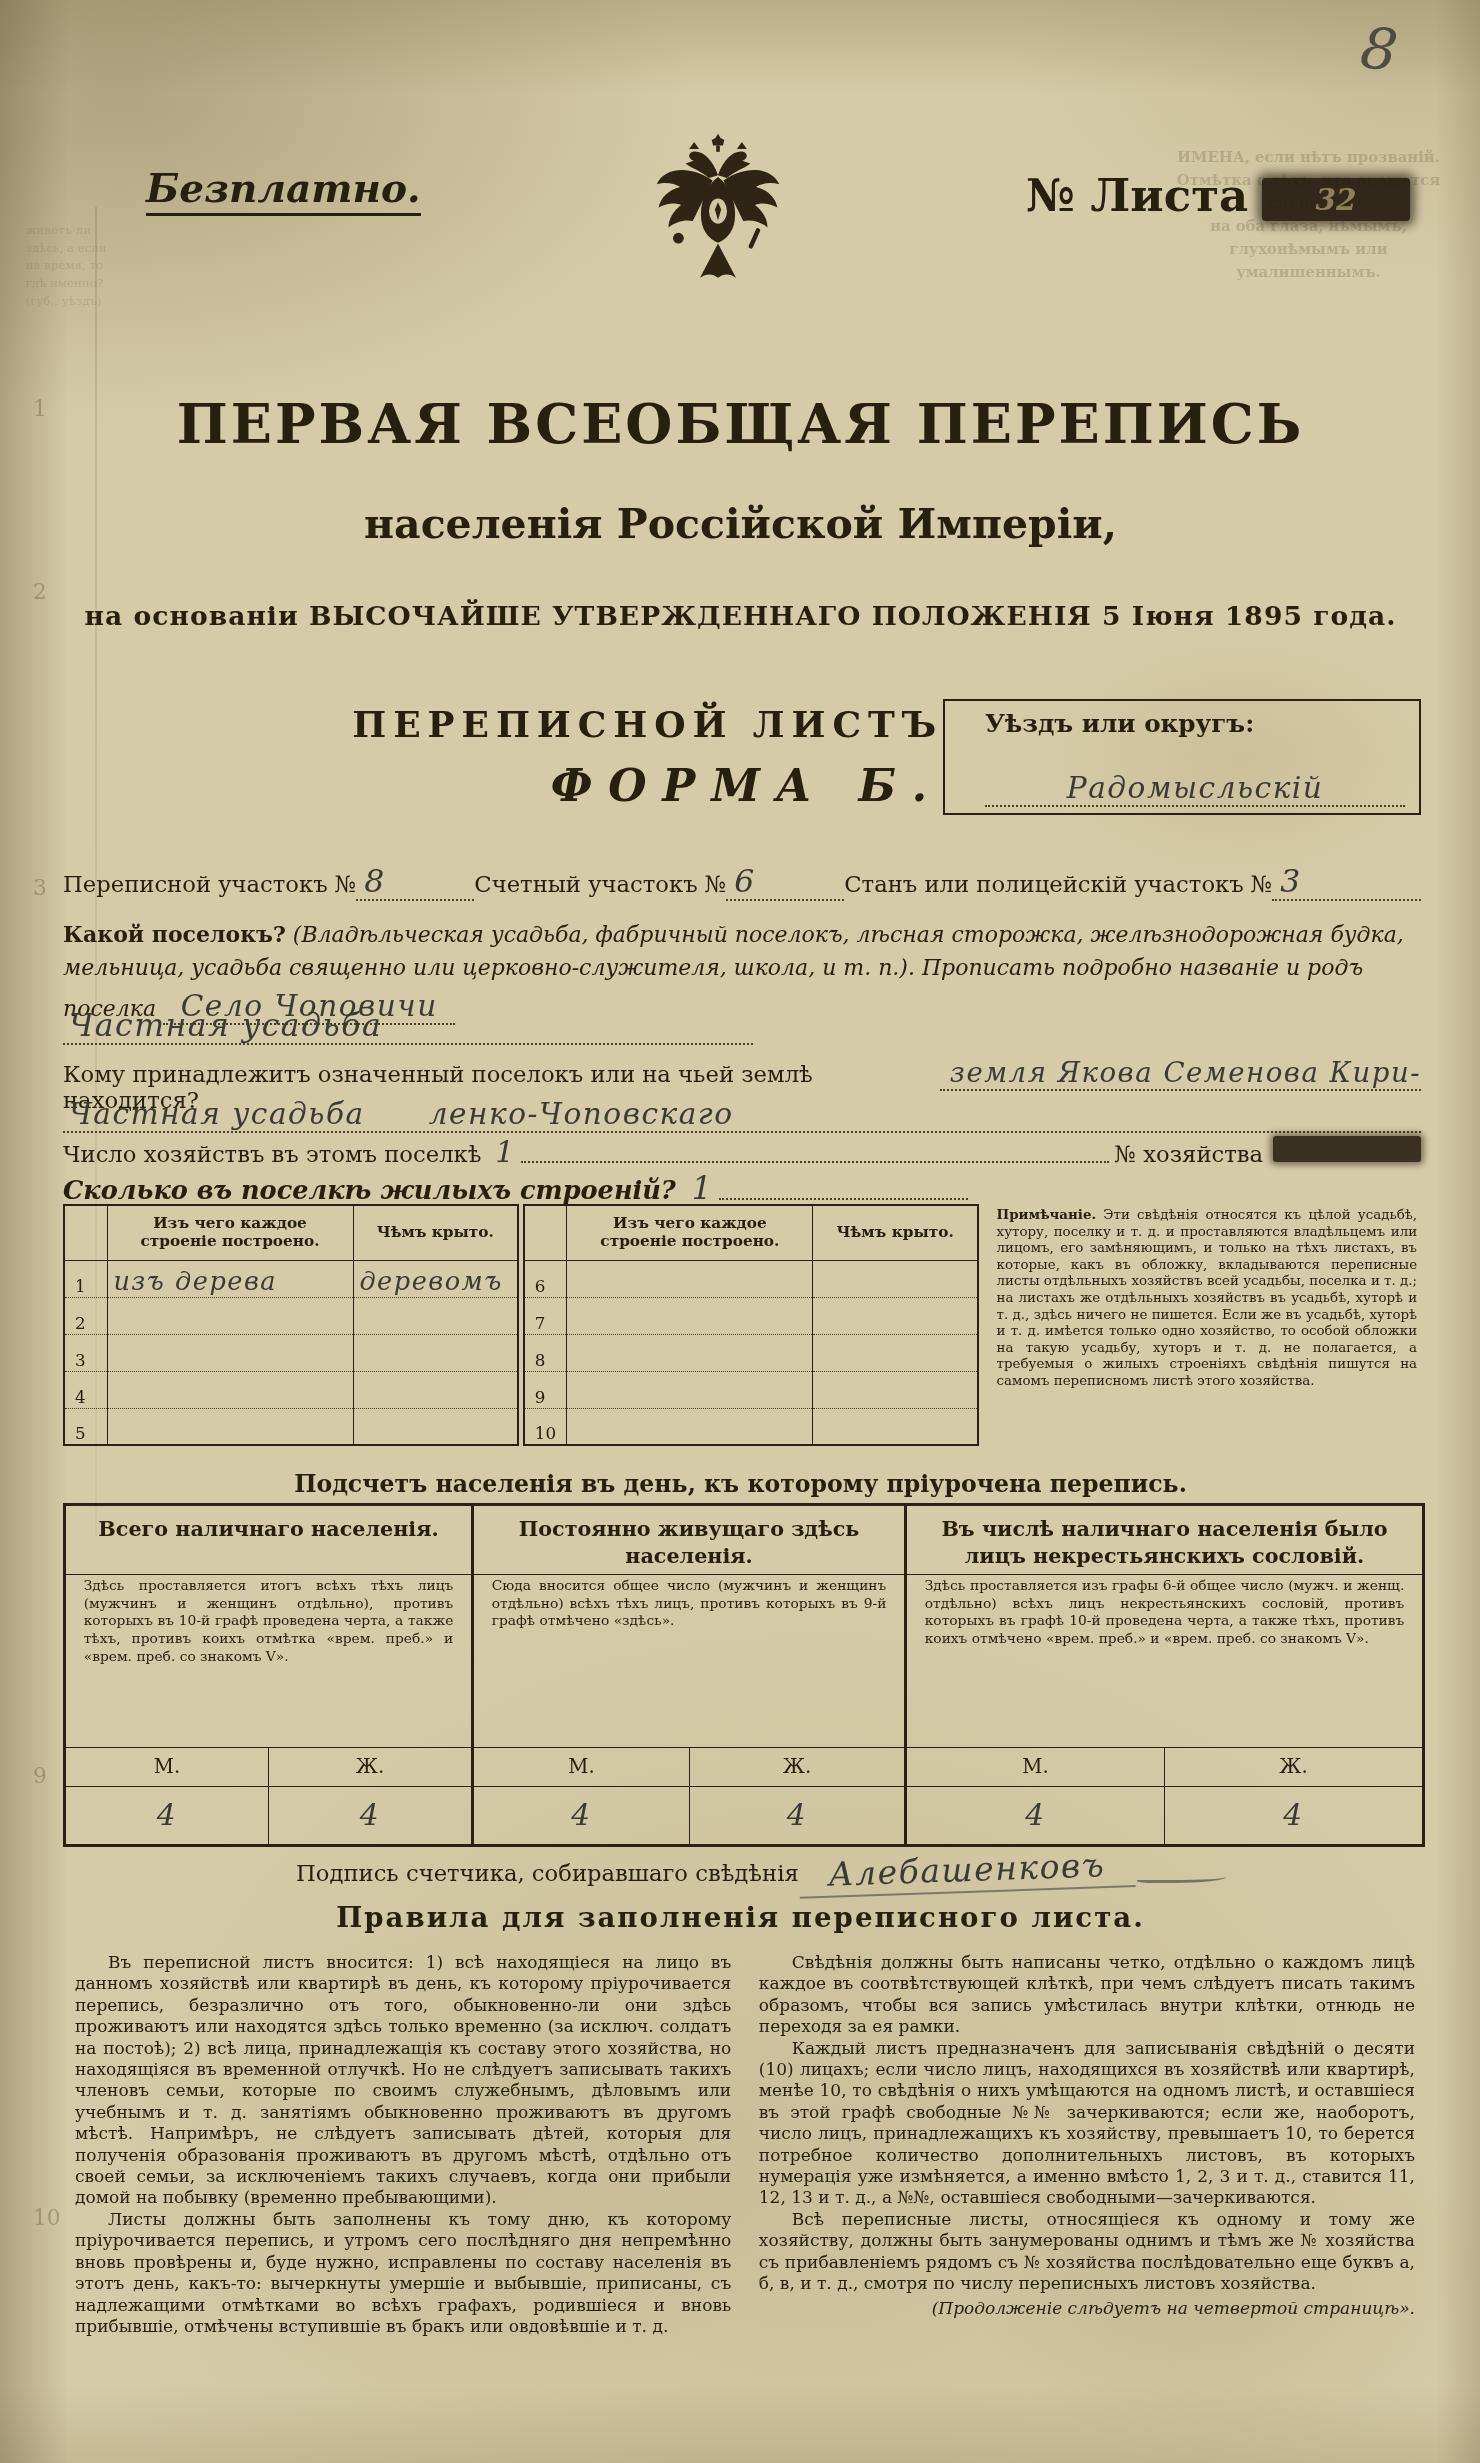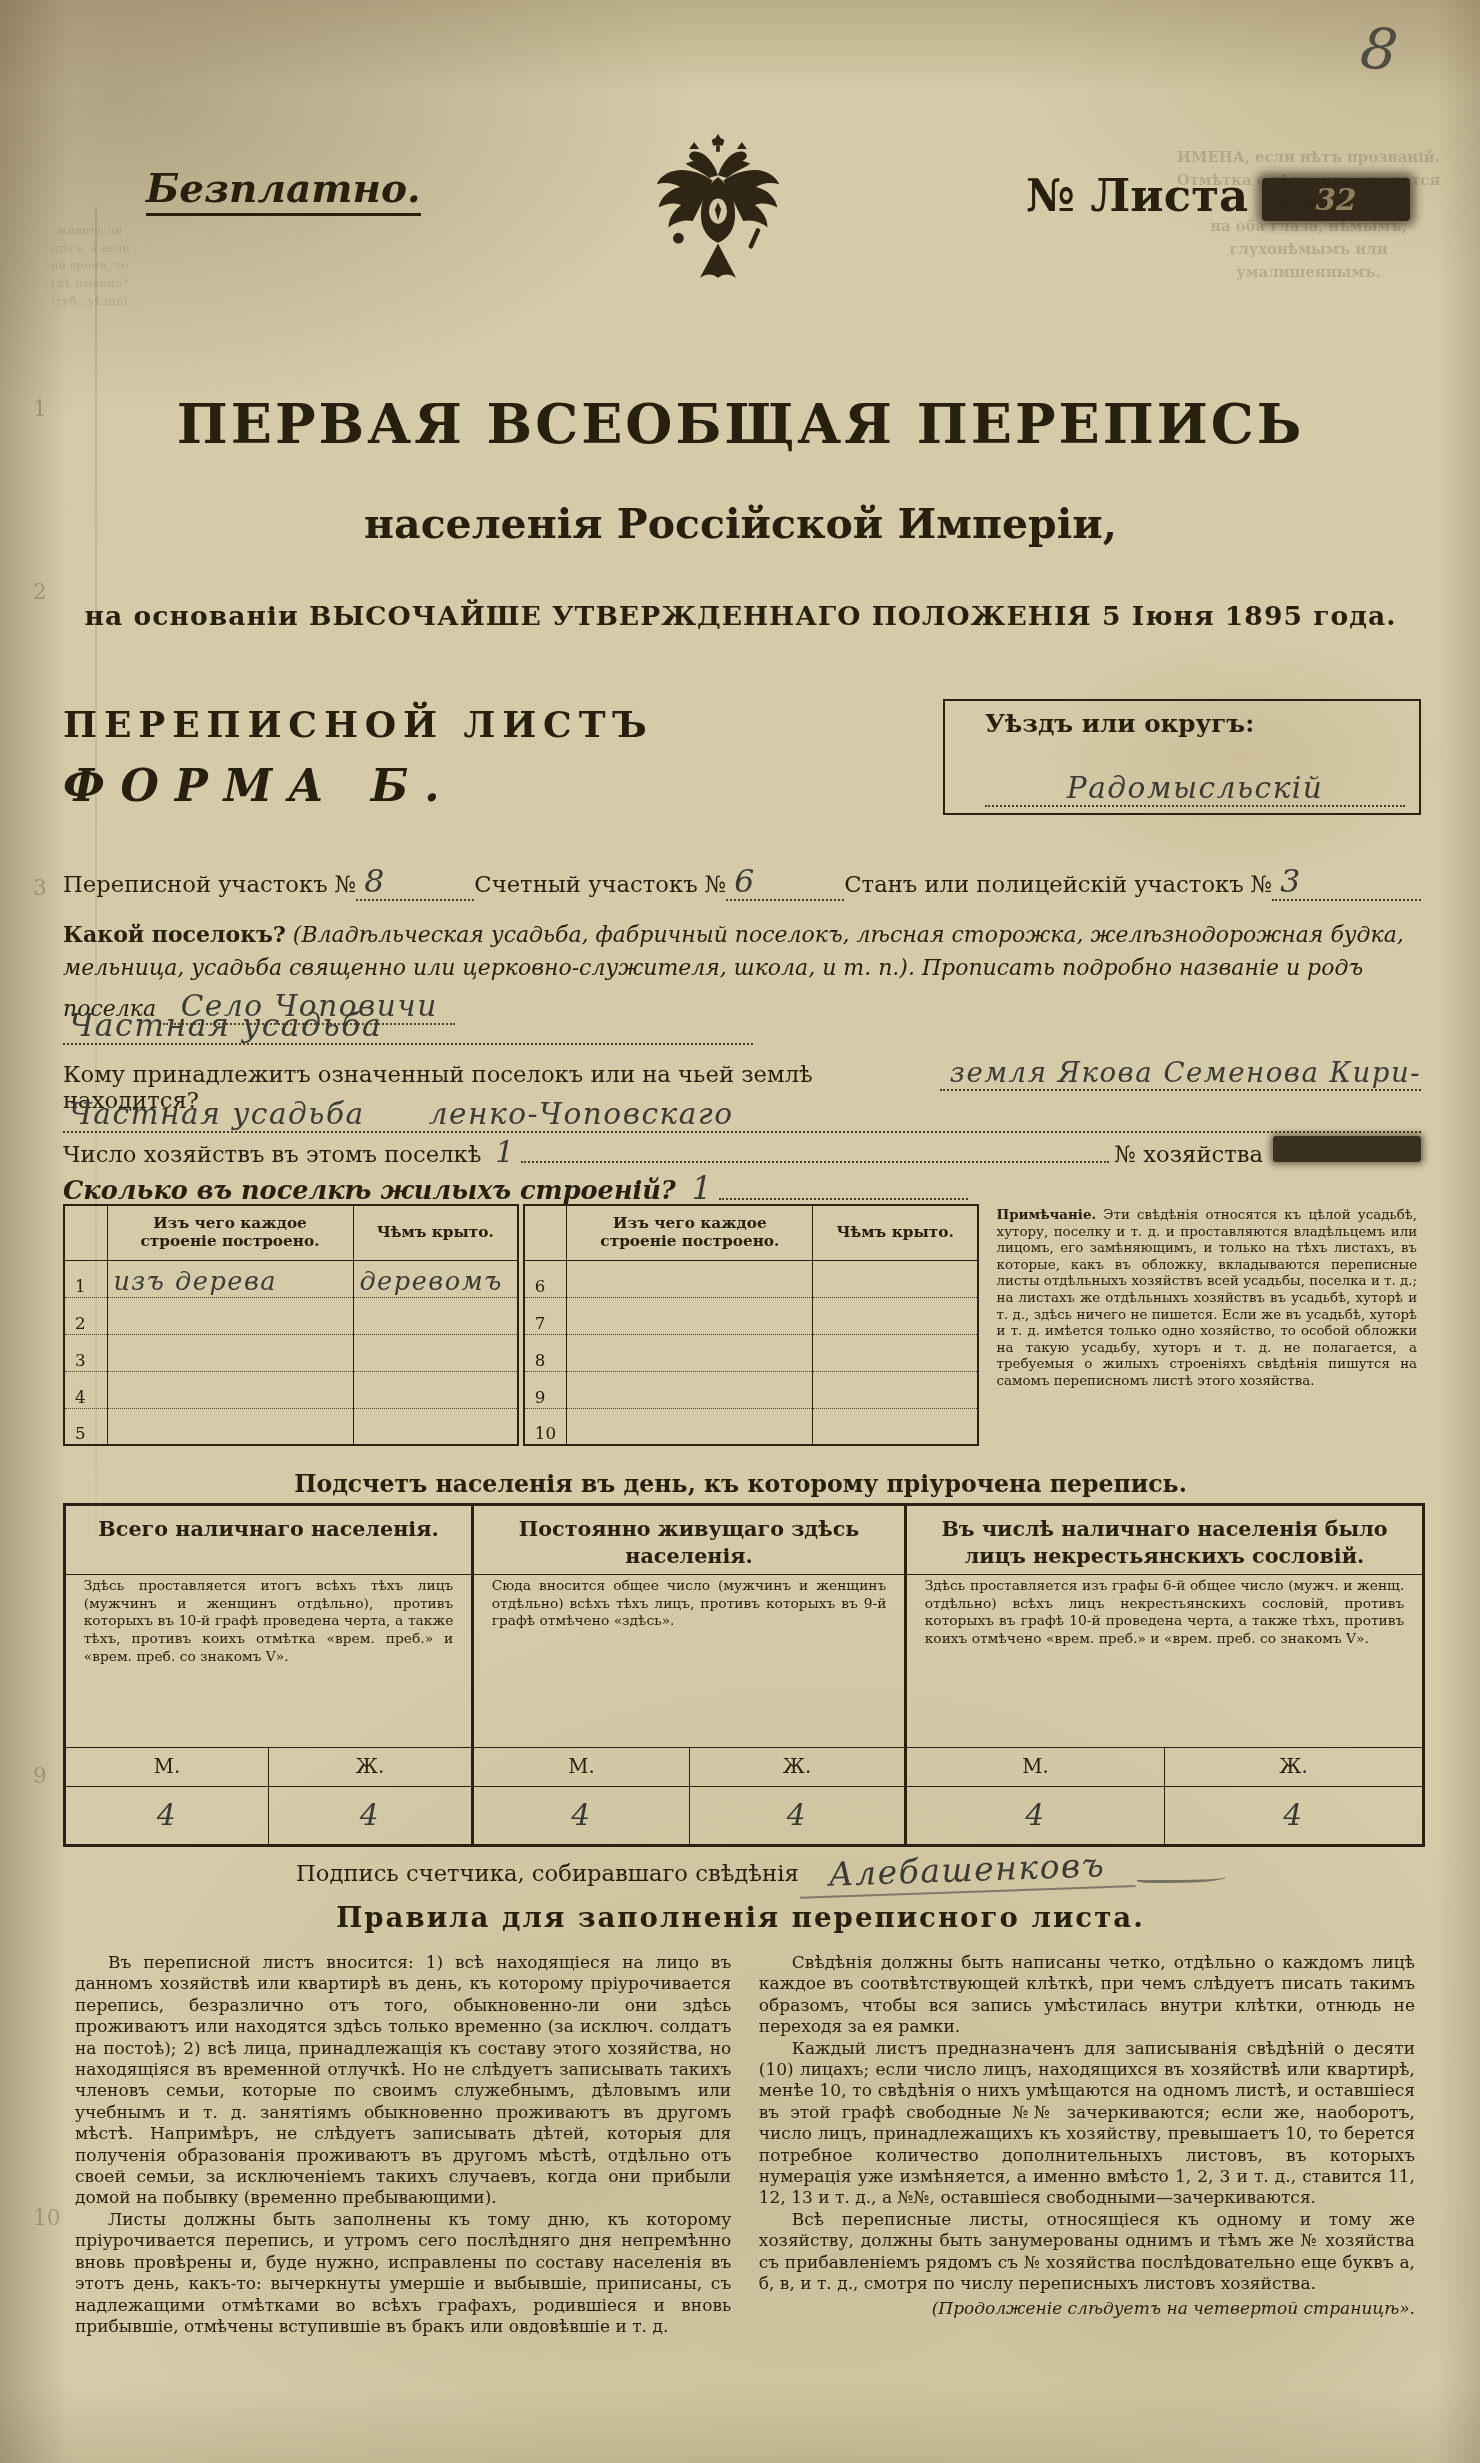--- a/index.html
+++ b/index.html
@@ -21,21 +21,21 @@
   }
   .stain { position:absolute; pointer-events:none; }
   .st1 { left:1034px; top:630px; width:414px; height:256px; background:radial-gradient(closest-side, rgba(142,118,70,.14), transparent); }
   .st2 { left:118px; top:1921px; width:690px; height:493px; background:radial-gradient(closest-side, rgba(134,112,66,.10), transparent); }
   .st3 { left:965px; top:2069px; width:512px; height:394px; background:radial-gradient(closest-side, rgba(120,98,56,.12), transparent); }
   .creaseV { position:absolute; left:95px; top:207px; width:2px; height:1330px; background:linear-gradient(180deg, rgba(84,68,38,.18), rgba(84,68,38,.05)); }
 
   
   .bleed { position:absolute; color:#63563a; filter:blur(0.6px); pointer-events:none; }
   .bleed-right { top:146px; left:1151px; width:315px; opacity:.26; font-size:14.8px; font-weight:bold; text-align:center; line-height:1.55; }
-  .bleed-left { top:222px; left:25.6px; width:128px; opacity:.20; font-size:11.8px; text-align:center; line-height:1.5; }
+  .bleed-left { top:222px; left:25.6px; width:128px; opacity:.20; font-size:11.8px; text-align:left; line-height:1.5; }
   .mnum { position:absolute; left:33px; font-size:21.7px; opacity:.32; color:#4d4128; }
   .mn0{top:396px}.mn1{top:579px}.mn2{top:875px}.mn3{top:1763px}.mn4{top:2205px}
 
   .corner-num { position:absolute; top:15.8px; left:1361px; font-size:57px; font-style:italic; color:#4c4433; transform:rotate(7deg); opacity:.85; }
 
   
   .free { position:absolute; top:165px; left:146px; font-size:39px; font-weight:bold; font-style:italic; border-bottom:3px solid #27200f; padding-bottom:2px; }
   .eagle { position:absolute; top:126px; left:655px; }
   .sheetno { position:absolute; top:169px; left:1026px; font-size:45px; font-weight:bold; white-space:nowrap; }
   .smudge { display:inline-block; vertical-align:middle; margin-left:13.8px; min-width:148px; height:43px; background:#241b0e; border-radius:3.9px; box-shadow:0 0 9.9px 4.9px rgba(30,22,10,.65); color:#8a7a57; font-size:29.6px; font-style:italic; text-align:center; line-height:43px; opacity:.92; }
@@ -44,21 +44,21 @@
   .t1 { position:absolute; top:392px; width:100%; text-align:center; font-size:54px; font-weight:bold; letter-spacing:3px; }
   .t2 { position:absolute; top:500px; width:100%; text-align:center; font-size:41px; font-weight:bold; }
   .t3 { position:absolute; top:579px; width:100%; text-align:center; font-size:26.6px; font-weight:bold; letter-spacing:1px;margin-top:21px; }
 
   
   .formhead { position:absolute; top:699px; left:63px; width:1358px; display:flex; align-items:stretch; }
   .fbox { border:2.5px solid #2a2114; height:116px; padding:7.9px 13.8px 5.9px; display:flex; flex-direction:column; justify-content:space-between; }
   .fbox .lbl { font-size:24.6px; font-weight:bold; }
   .fbox-left { width:390px; }
   .fbox-right { width:478px;padding-left:40px; }
-  .fcenter { flex:1; text-align:left; padding-top:3.9px; }
+  .fcenter { flex:1; text-align:right; padding-top:3.9px; }
   .fc1 { font-size:36px; font-weight:bold; letter-spacing:6.9px; }
   .fc2 { font-size:44px; font-weight:bold; letter-spacing:15.8px; margin-top:15px;font-style:italic; }
   .vline { display:inline-block; border-bottom:2px dotted #473e28; }
   .fbox .vline { width:100%; text-align:center; }
 
   .hand { font-style:italic; color:#3b3b36; letter-spacing:1.5px; white-space:nowrap; }
   .h26{font-size:25.6px}.h28{font-size:27.6px}.h30{font-size:29.6px}.h32{font-size:31.5px}.h34{font-size:33px}.h36{font-size:35px}
 
   
   .row { position:absolute; left:63px; width:1358px; display:flex; align-items:baseline; }

